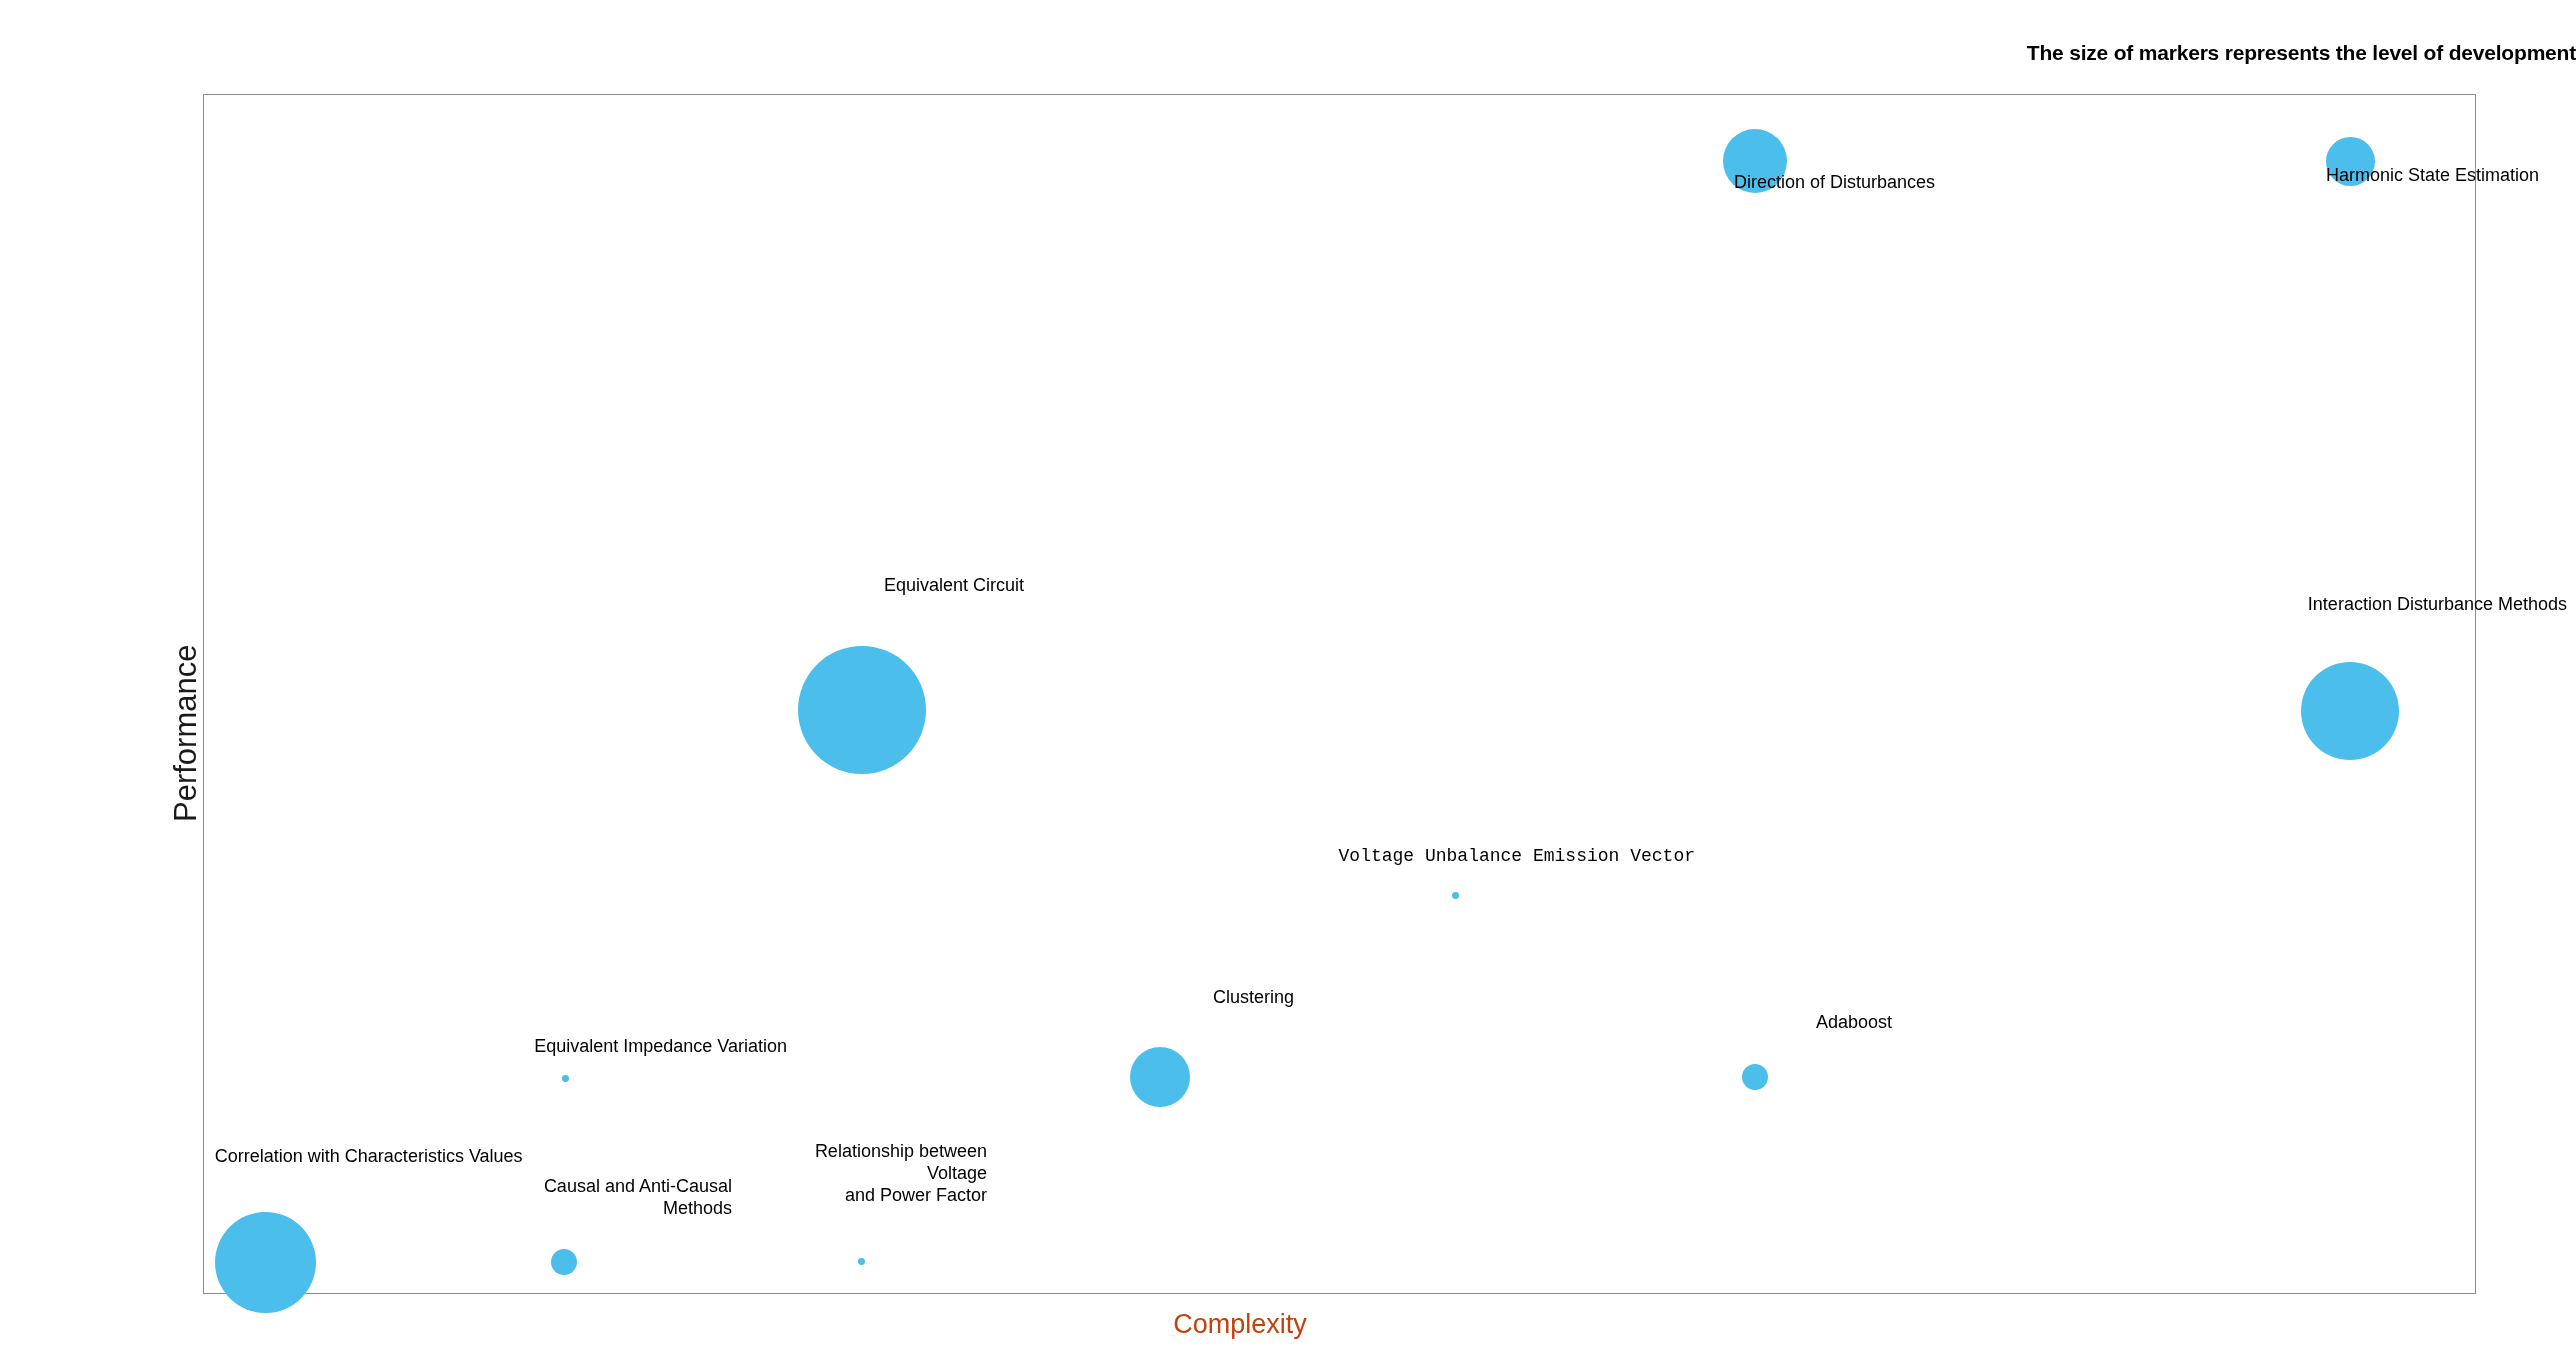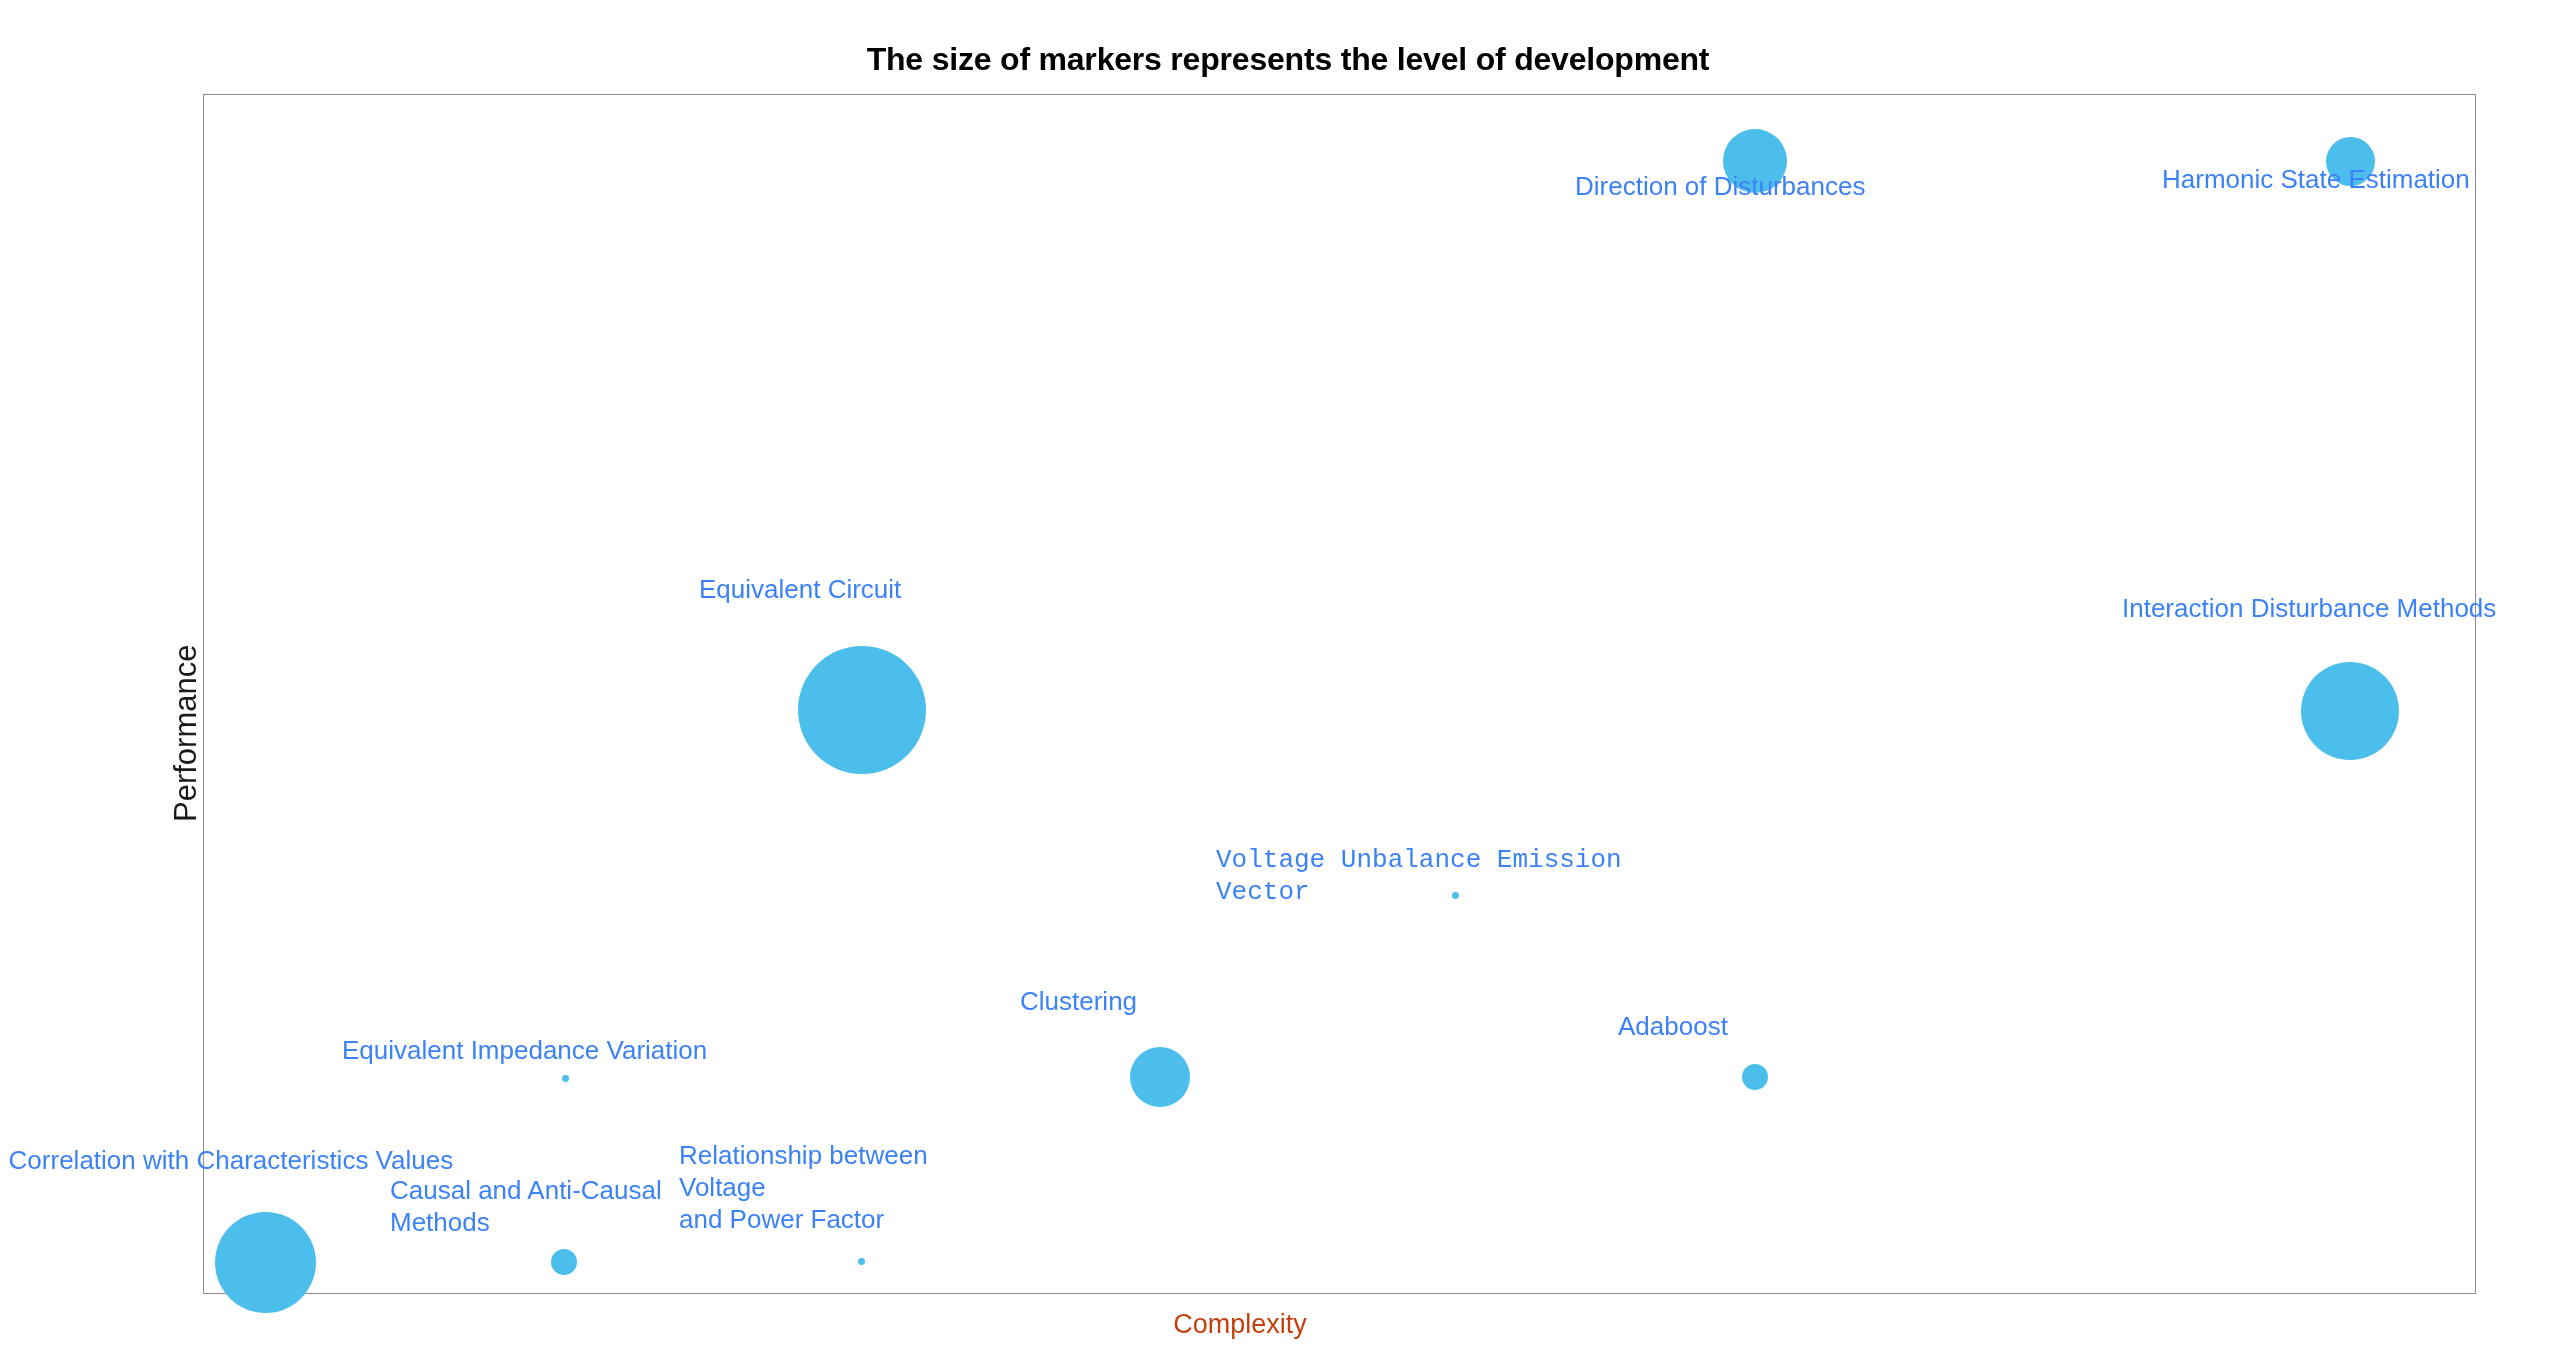--- a/index.html
+++ b/index.html
@@ -16,22 +16,22 @@
     width: 2576px;
     height: 1371px;
     background: #ffffff;
     overflow: hidden;
   }
   #chart-title {
     position: absolute;
     left: 0;
     top: 41px;
     width: 2576px;
-    text-align: center;
-    font-size: 32px;
+    text-align: right;
+    font-size: 21px;
     font-weight: bold;
     color: #000000;
     letter-spacing: -0.2px;
   }
   #plot-frame {
     position: absolute;
     left: 203px;
     top: 94px;
     width: 2273px;
     height: 1200px;
@@ -39,23 +39,23 @@
     box-sizing: border-box;
     background: transparent;
   }
   .bubble {
     position: absolute;
     border-radius: 50%;
     background: #4cbeeb;
   }
   .point-label {
     position: absolute;
-    font-size: 26px;
-    color: #3b82f6;
-    text-align: left;
+    font-size: 18px;
+    color: #000000;
+    text-align: right;
     white-space: pre-line;
     line-height: 1.23;
   }
   #y-axis-label {
     position: absolute;
     left: 0px;
     top: 0px;
     font-size: 31px;
     color: #1a1a1a;
     transform-origin: left top;

